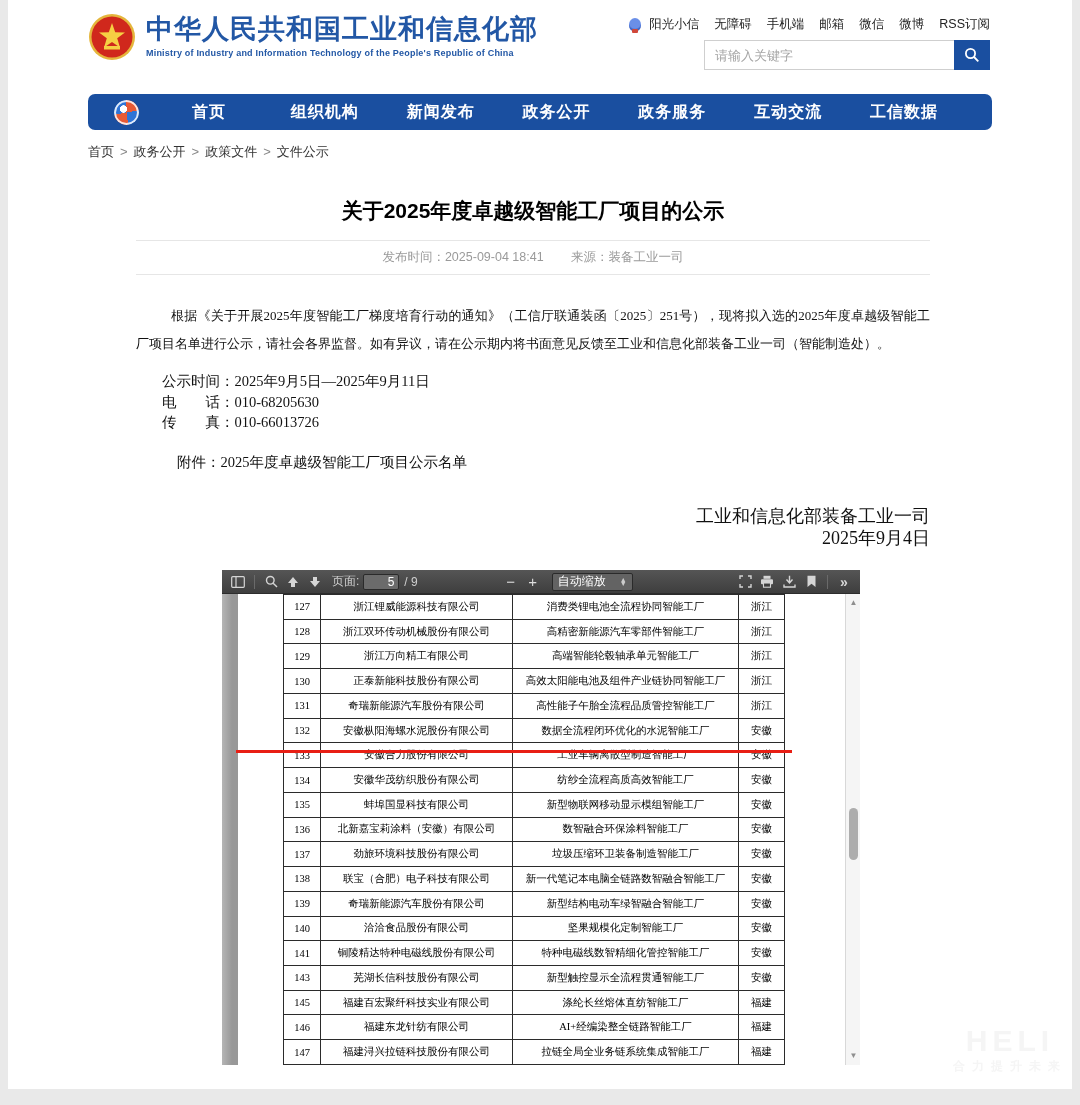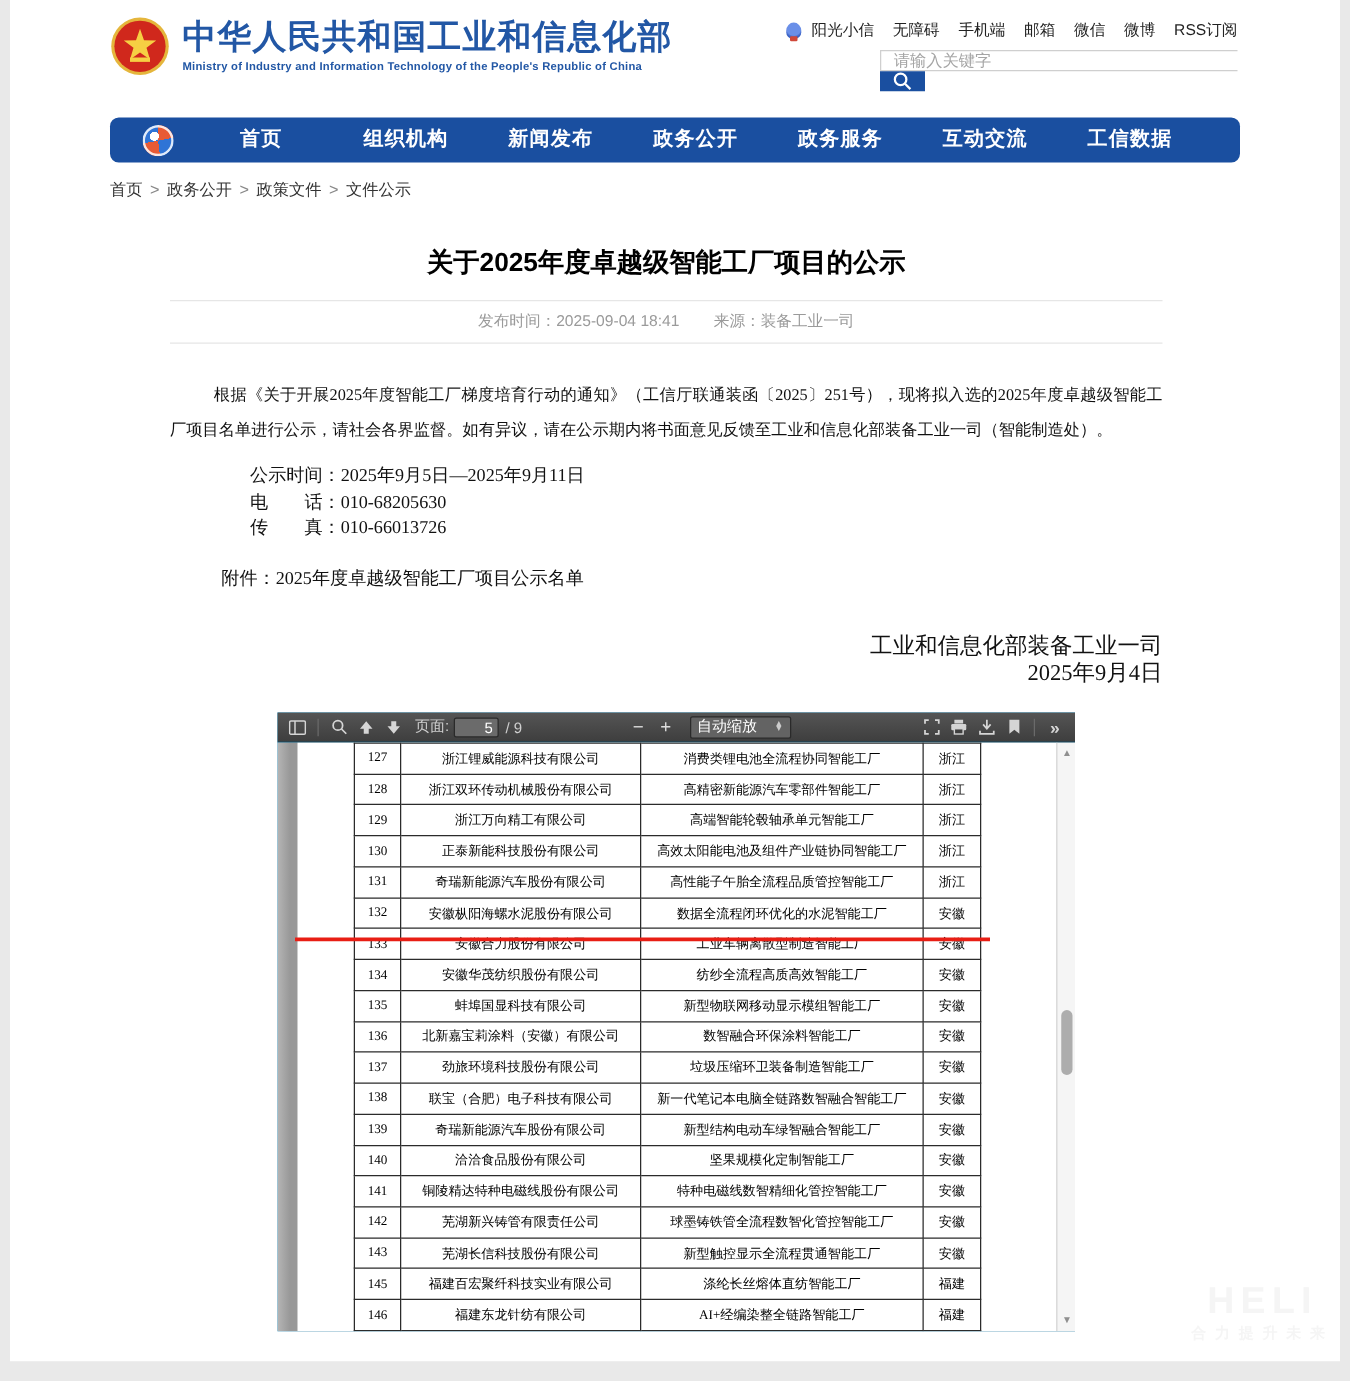--- a/index.html
+++ b/index.html
@@ -11,21 +11,21 @@
   .site-header { position:relative; height:88px; }
   .emblem { position:absolute; left:80px; top:13px; width:48px; height:48px; }
   .site-titles { position:absolute; left:138px; top:13px; }
   .site-title-zh { font-size:27px; font-weight:bold; color:#2257a5; letter-spacing:1px; line-height:32px; }
   .site-title-en { font-size:9px; font-weight:bold; color:#2257a5; margin-top:3px; letter-spacing:.2px; }
   .quick-links { position:absolute; top:16px; right:82px; font-size:12.5px; color:#222; display:flex; align-items:center; gap:15px; }
   .quick-links span.link { cursor:pointer; }
   .ql-icon { display:inline-block; width:12px; height:13px; border-radius:50% 50% 40% 40%;
              background: radial-gradient(circle at 50% 35%, #6a8fe8 0 55%, #3a62c4 70%); position:relative; margin-right:-7px;}
   .ql-icon:after { content:""; position:absolute; left:3px; bottom:-2px; width:6px; height:4px; background:#d0483a; border-radius:1px; }
-  .search-box { position:absolute; top:40px; right:82px; width:286px; height:30px; display:flex;flex-direction:column; }
+  .search-box { position:absolute; top:40px; right:82px; width:286px; height:30px; display:flex; }
   .search-input { flex:1; border:1px solid #cfcfcf; border-right:none; padding:0 10px; font-size:13px; color:#333; outline:none; }
   .search-input::placeholder { color:#a5a5a5; }
   .search-btn { width:36px; height:30px; background:#1a4fa0; border:none; display:flex; align-items:center; justify-content:center; cursor:pointer; }
 
   
   .nav-bar { position:absolute; left:80px; top:94px; width:904px; height:36px; background:#1a4fa0; border-radius:7px;
              display:flex; align-items:center; padding:0 30px 0 26px; }
   .nav-logo { width:25px; height:25px; border-radius:50%;
               background: radial-gradient(circle at 38% 36%, #ffffff 0 16%, rgba(255,255,255,0) 17%),
                           conic-gradient(#e85a35 0 22%, #2f74d6 22% 48%, #e85a35 48% 72%, #2f74d6 72% 100%);
@@ -38,21 +38,21 @@
   .breadcrumb .crumb { cursor:pointer; }
 
   
   .article { position:absolute; left:128px; top:196px; width:794px; color:#111; }
   .article h1 { font-size:21px; line-height:30px; text-align:center; font-weight:bold; color:#000; }
   .hairline { border:none; border-top:1px solid #e6e6e6; height:0; }
   .hr1 { margin-top:14px; }
   .meta { text-align:center; color:#9a9a9a; font-size:12.5px; padding:8px 0; }
   .meta span { margin:0 12px; }
   .para { margin-top:27px; font-size:13px; line-height:28px; text-align:justify; text-indent:2.7em; font-family:"Liberation Serif", serif; }
-  .info-block { margin-top:13px; margin-left:64px; font-size:14.5px; line-height:20.5px; font-family:"Liberation Serif", serif; }
+  .info-block { margin-top:13px; margin-left:26px; font-size:14.5px; line-height:20.5px; font-family:"Liberation Serif", serif; }
   .attachment { margin-top:20px; margin-left:41px; font-size:14.5px; font-family:"Liberation Serif", serif; }
   .sign-block { margin-top:33px; text-align:right; font-size:18px; line-height:22px; font-family:"Liberation Serif", serif; }
 
   
   .pdf-viewer { position:absolute; left:214px; top:570px; width:638px; height:495px; background:#0ea5e9; }
   .pdf-toolbar { height:24px; background:linear-gradient(#555,#3e3e3e); border-bottom:1px solid #2c2c2c;
                  display:flex; align-items:center; color:#d5d5d5; font-size:12px; padding:0 5px; }
   .tb-btn { display:flex; align-items:center; justify-content:center; width:22px; height:20px; cursor:pointer; border-radius:2px; }
   .tb-sep { width:1px; height:14px; background:#6a6a6a; margin:0 5px; }
   .tb-label { margin:0 4px 0 6px; color:#cfcfcf; }
@@ -319,43 +319,43 @@
                 <td>坚果规模化定制智能工厂</td>
                 <td>安徽</td>
               </tr>
               <tr>
                 <td>141</td>
                 <td>铜陵精达特种电磁线股份有限公司</td>
                 <td>特种电磁线数智精细化管控智能工厂</td>
                 <td>安徽</td>
               </tr>
               <tr>
-                <td>142</td>
-                <td>芜湖新兴铸管有限责任公司</td>
-                <td>球墨铸铁管全流程数智化管控智能工厂</td>
-                <td>安徽</td>
-              </tr>
-              <tr>
                 <td>143</td>
                 <td>芜湖长信科技股份有限公司</td>
                 <td>新型触控显示全流程贯通智能工厂</td>
                 <td>安徽</td>
               </tr>
               <tr>
                 <td>145</td>
                 <td>福建百宏聚纤科技实业有限公司</td>
                 <td>涤纶长丝熔体直纺智能工厂</td>
                 <td>福建</td>
               </tr>
               <tr>
                 <td>146</td>
                 <td>福建东龙针纺有限公司</td>
                 <td>AI+经编染整全链路智能工厂</td>
                 <td>福建</td>
               </tr>
+              <tr>
+                <td>147</td>
+                <td>福建浔兴拉链科技股份有限公司</td>
+                <td>拉链全局全业务链系统集成智能工厂</td>
+                <td>福建</td>
+              </tr>
             </tbody>
         </table>
         <div class="red-underline"></div>
       </div>
       <div class="v-scrollbar">
         <div class="arr arr-up">▲</div>
         <div class="v-thumb"></div>
         <div class="arr arr-down">▼</div>
       </div>
     </div>

